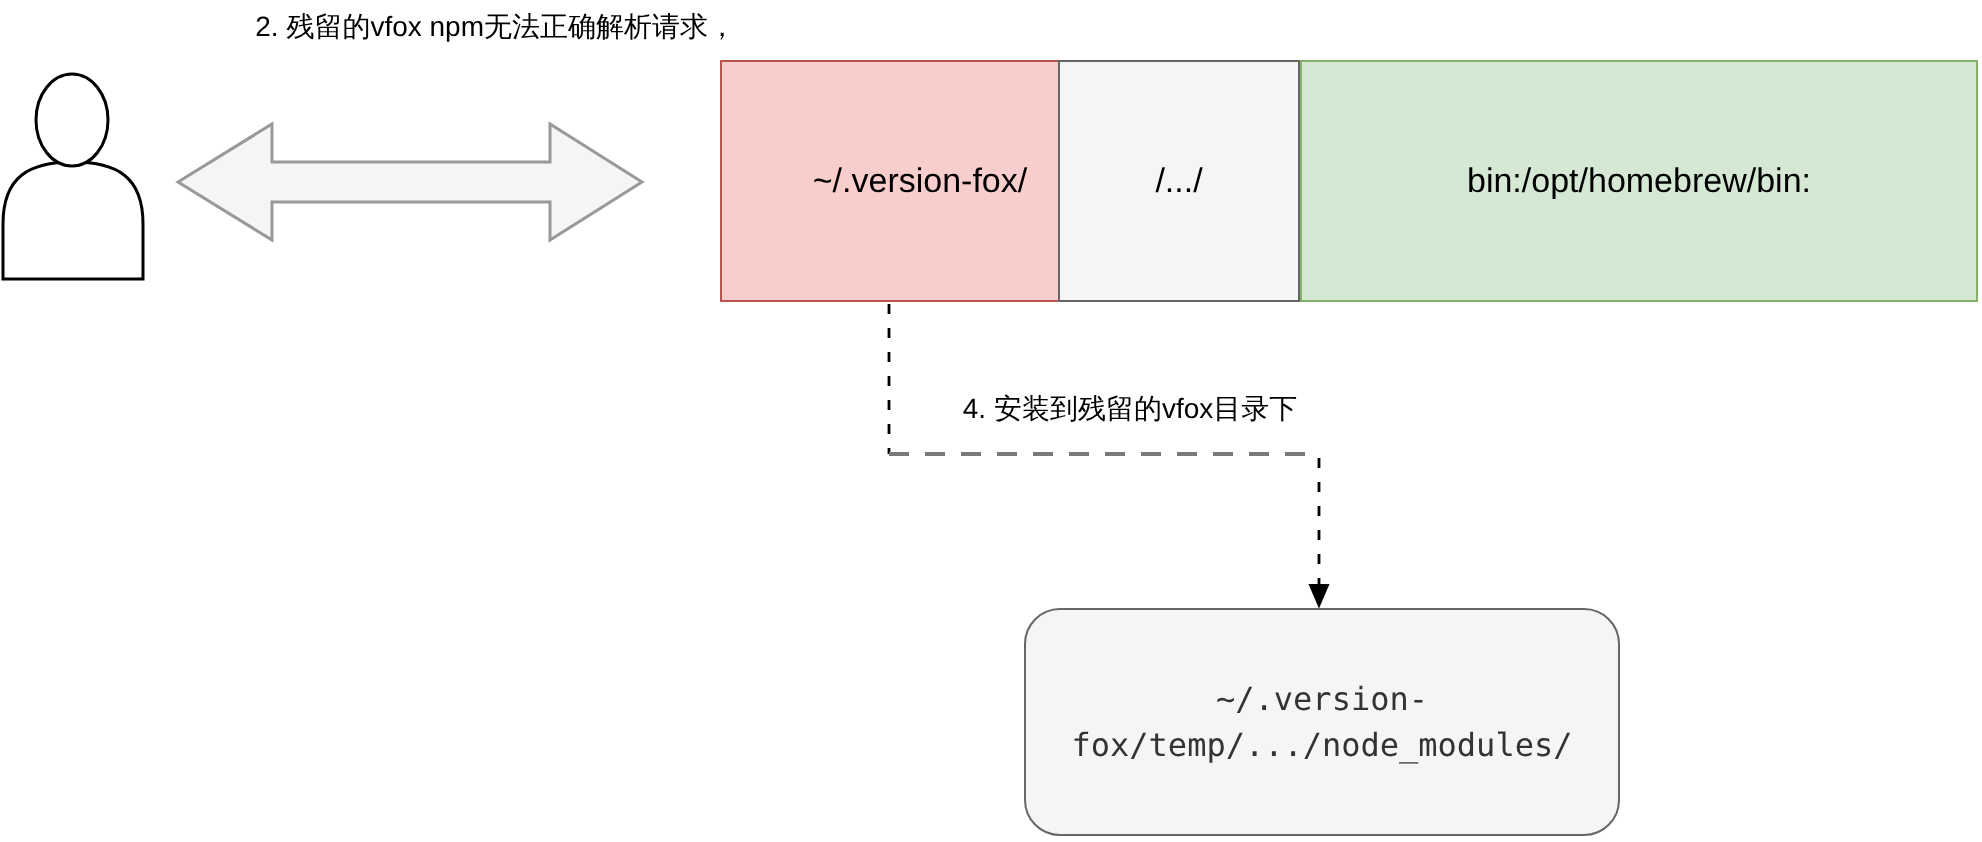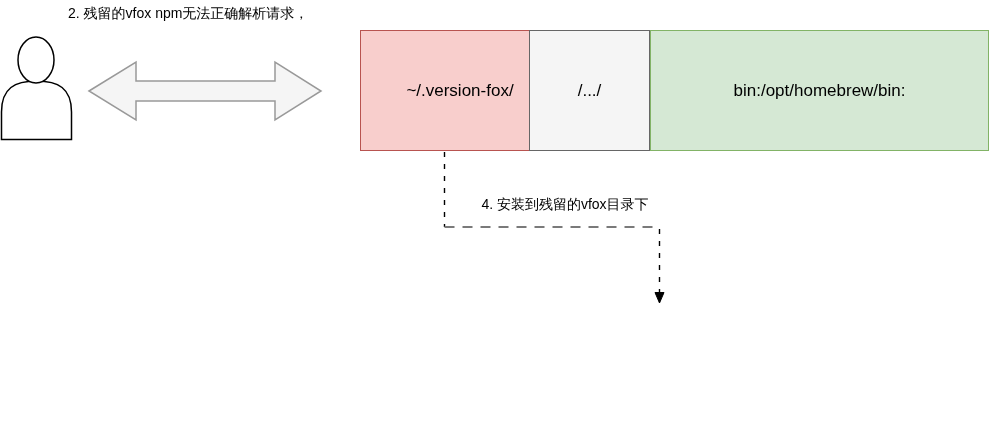--- a/index.html
+++ b/index.html
@@ -18,21 +18,21 @@
     position: absolute;
     left: 0; top: 0;
     width: 991px; height: 421px;
   }
 
   
   .top-note {
     position: absolute;
     left: 68px; top: 4px;
     width: 300px;
-    text-align: left;
+    text-align: right;
     font-size: 14px;
     line-height: 18px;
     color: #000;
   }
 
   
   .seg-box {
     position: absolute;
     top: 30px;
     height: 121px;
@@ -120,14 +120,18 @@
   </div>
   <div class="seg-box seg-ellipsis">
     <span>/.../</span>
   </div>
   <div class="seg-box seg-homebrew">
     <span>bin:/opt/homebrew/bin:</span>
   </div>
 
   <div class="install-note">4. 安装到残留的vfox目录下</div>
 
+  <div class="node-modules-box">
+    <div>~/.version-</div>
+    <div>fox/temp/.../node_modules/</div>
+  </div>
 
 </div>
 
 </body></html>

